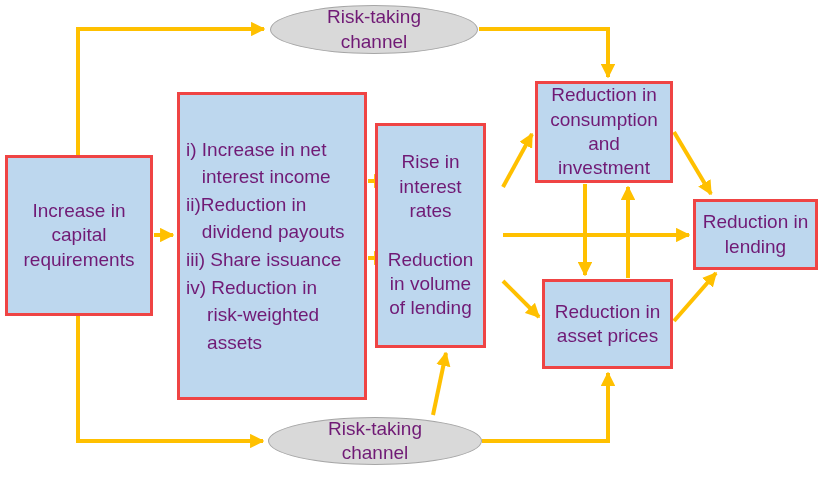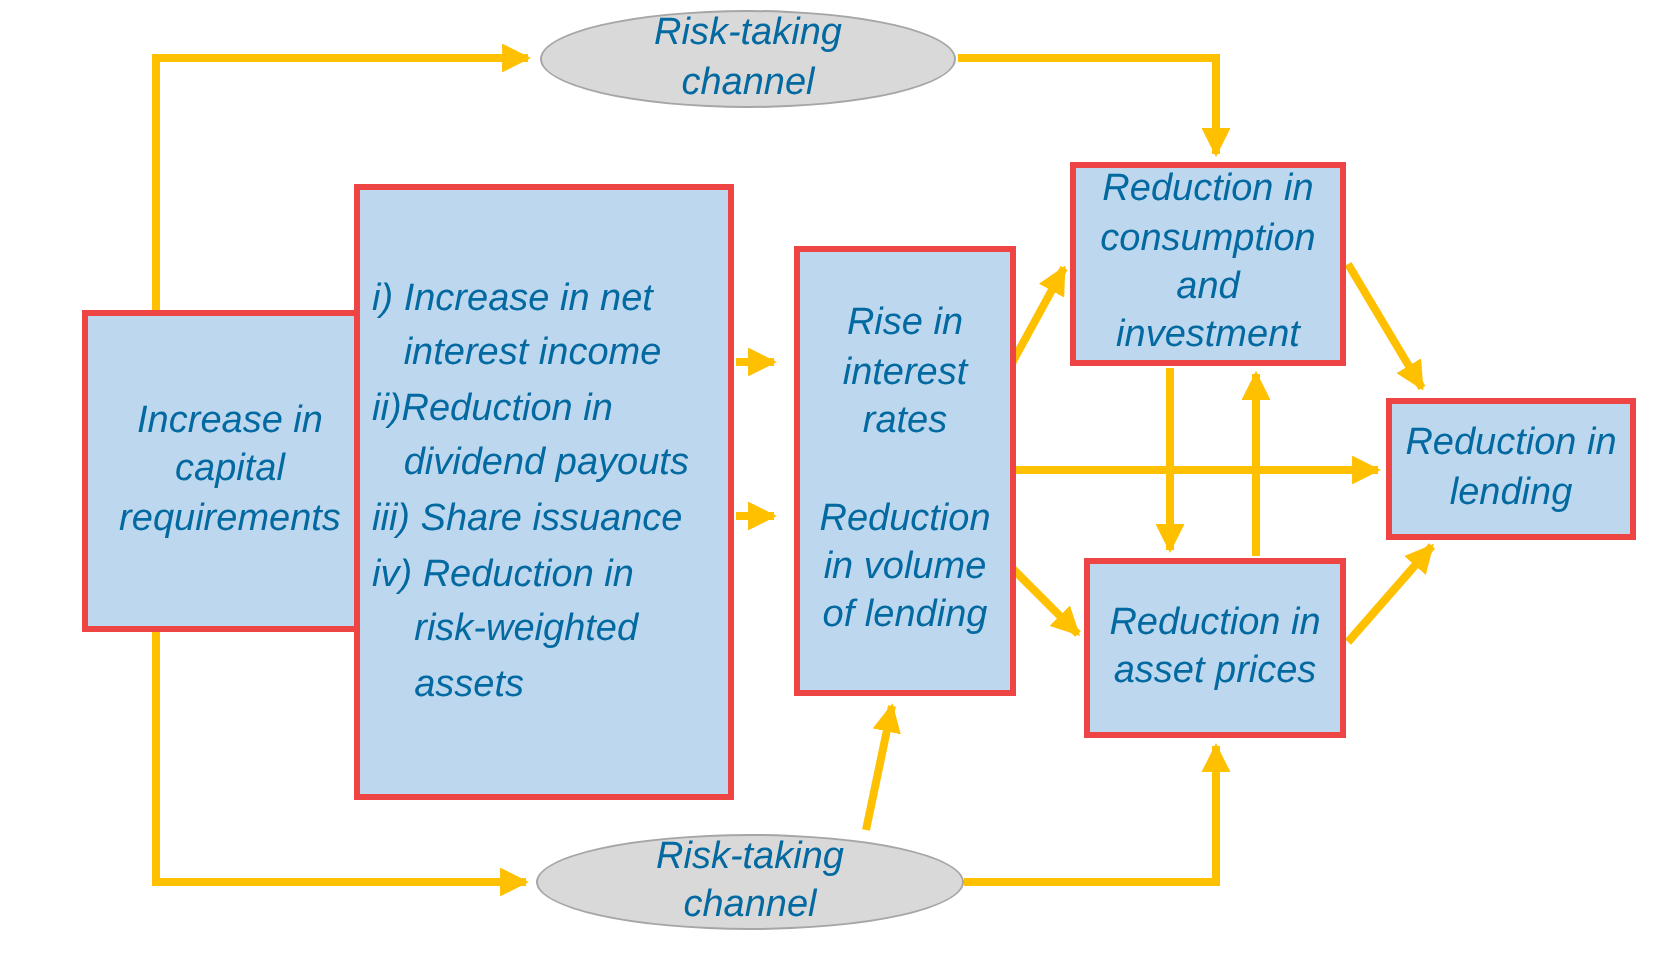--- a/index.html
+++ b/index.html
@@ -11,48 +11,47 @@
     overflow:hidden;
   }
   .arrow-layer{
     position:absolute;left:0;top:0;width:836px;height:477px;
     z-index:1;
   }
   .node{
     position:absolute;
     display:flex;align-items:center;justify-content:center;
     text-align:center;
-    color:#0369a1;
+    color:#701a75;
     font-size:19px;
     line-height:1.28;
     white-space:pre-line;
     z-index:2;
     box-sizing:border-box;
-    font-style:italic;
   }
   .box{
     background:#BDD7EE;
     border:3px solid #ef4444;
   }
   .ellipse{
     background:#D9D9D9;
     border:1px solid #A6A6A6;
     border-radius:50%;
   }
   .node--list{
     white-space:pre;
     text-align:left;
     justify-content:flex-start;
     padding-left:6px;
     line-height:1.45;
   }
   
-  #capital-box      {left:5px;   top:155px; width:148px; height:161px;margin-left:36px;}
+  #capital-box      {left:5px;   top:155px; width:148px; height:161px;}
   #list-box         {left:177px; top:82px;  width:190px; height:308px;margin-top:10px;}
-  #mid-box          {left:397px; top:123px; width:111px; height:225px;}
+  #mid-box          {left:375px; top:123px; width:111px; height:225px;}
   #consumption-box  {left:535px; top:81px;  width:138px; height:102px;}
   #asset-box        {left:542px; top:279px; width:131px; height:90px;}
   #lending-box      {left:693px; top:199px; width:125px; height:71px;}
   #ellipse-top      {left:270px; top:5px;   width:208px; height:49px;}
   #ellipse-bottom   {left:268px; top:417px; width:214px; height:48px;}
 </style>
 </head>
 <body>
 
 <div class="canvas">

